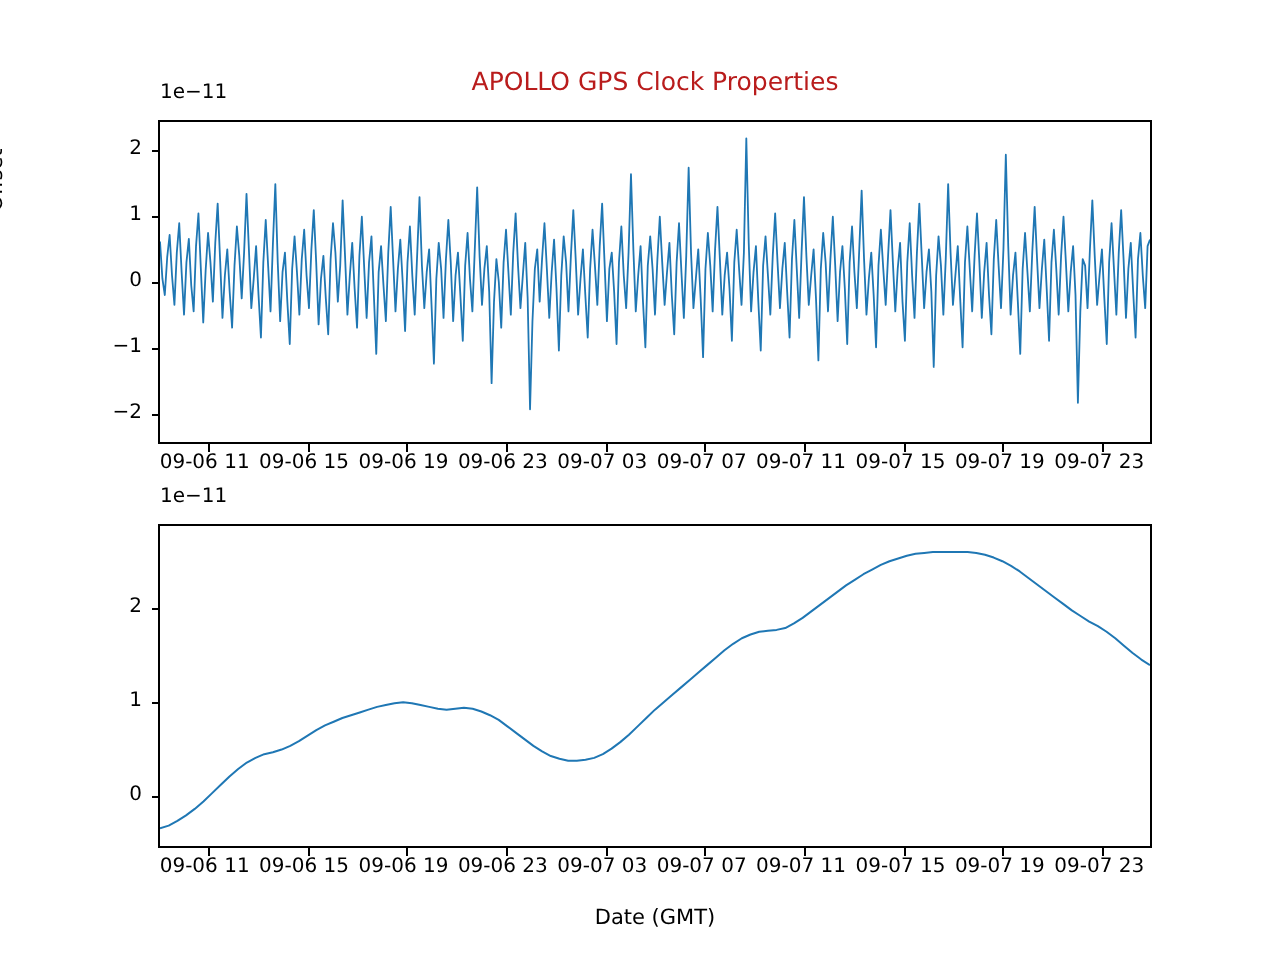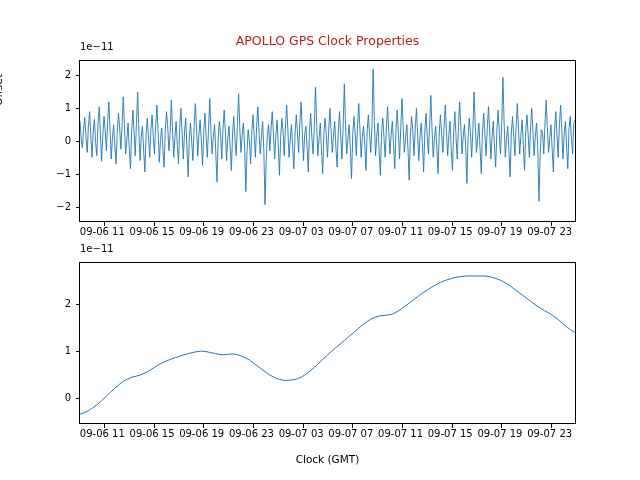--- a/index.html
+++ b/index.html
@@ -39,21 +39,21 @@
 
 <div id="figure">
 
   <div class="title">APOLLO GPS Clock Properties</div>
 
   <div class="exp-label" id="exp-offset">1e−11</div>
   <div class="exp-label" id="exp-drift">1e−11</div>
 
   <div class="ylabel" id="ylabel-offset">Offset</div>
 
-  <div id="xlabel">Clock (GMT)</div>
+  <div id="xlabel">Date (GMT)</div>
 
   <div class="axes" id="axes-offset">
     <svg class="plot-svg" id="svg-offset" viewBox="0 0 497 162" preserveAspectRatio="none">
         <path d="M0.00 60.50L1.21 79.35L2.41 87.61L3.62 68.44L4.83 57.20L6.03 77.69L7.24 92.57L8.44 66.12L9.65 51.24L10.86 76.04L12.06 97.53L13.27 71.08L14.48 59.18L15.68 82.65L16.89 95.88L18.09 62.82L19.30 46.29L20.51 74.39L21.71 101.50L22.92 75.05L24.13 56.20L25.33 71.08L26.54 90.92L27.75 61.16L28.95 41.33L30.16 69.43L31.36 99.18L32.57 77.69L33.78 64.47L34.98 85.96L36.19 104.14L37.40 72.73L38.60 52.90L39.81 67.78L41.01 89.27L42.22 66.12L43.43 36.37L44.63 64.47L45.84 94.22L47.05 79.35L48.25 62.82L49.46 87.61L50.67 109.10L51.87 71.08L53.08 49.59L54.28 72.73L55.49 95.88L56.70 61.16L57.90 31.41L59.11 71.08L60.32 100.84L61.52 76.04L62.73 66.12L63.93 90.92L65.14 112.41L66.35 74.39L67.55 57.86L68.76 76.04L69.97 97.53L71.17 69.43L72.38 54.55L73.58 77.69L74.79 94.22L76.00 64.47L77.20 44.63L78.41 71.08L79.62 102.49L80.82 79.35L82.03 67.78L83.24 89.27L84.44 107.45L85.65 69.43L86.85 51.24L88.06 66.12L89.27 90.92L90.47 72.73L91.68 39.67L92.89 67.78L94.09 97.53L95.30 77.69L96.50 61.16L97.71 84.31L98.92 104.14L100.12 67.78L101.33 47.94L102.54 74.39L103.74 99.18L104.95 71.08L106.16 57.86L107.36 87.61L108.57 117.37L109.77 76.04L110.98 62.82L112.19 82.65L113.39 100.84L114.60 66.12L115.81 42.98L117.01 69.43L118.22 95.88L119.42 74.39L120.63 59.51L121.84 81.00L123.04 105.80L124.25 71.08L125.46 52.90L126.66 77.69L127.87 97.53L129.08 67.78L130.28 38.02L131.49 72.73L132.69 94.22L133.90 76.04L135.11 64.47L136.31 92.57L137.52 122.33L138.73 79.35L139.93 61.16L141.14 74.39L142.34 99.18L143.55 69.43L144.76 49.59L145.96 71.08L147.17 100.84L148.38 77.69L149.58 66.12L150.79 87.61L152.00 110.76L153.20 72.73L154.41 56.20L155.61 79.35L156.82 95.88L158.03 64.47L159.23 33.06L160.44 67.78L161.65 92.57L162.85 74.39L164.06 62.82L165.26 85.96L166.47 132.24L167.68 90.92L168.88 69.43L170.09 81.00L171.30 104.14L172.50 71.08L173.71 54.55L174.92 76.04L176.12 97.53L177.33 66.12L178.53 46.29L179.74 72.73L180.95 94.22L182.15 77.69L183.36 61.16L184.57 89.27L185.77 145.47L186.98 100.84L188.18 74.39L189.39 64.47L190.60 90.92L191.80 69.43L193.01 51.24L194.22 74.39L195.42 99.18L196.63 76.04L197.83 59.51L199.04 84.31L200.25 115.71L201.45 77.69L202.66 57.86L203.87 71.08L205.07 95.88L206.28 67.78L207.49 44.63L208.69 69.43L209.90 97.53L211.10 79.35L212.31 64.47L213.52 87.61L214.72 109.10L215.93 74.39L217.14 54.55L218.34 72.73L219.55 92.57L220.75 62.82L221.96 41.33L223.17 71.08L224.37 100.84L225.58 74.39L226.79 66.12L227.99 85.96L229.20 112.41L230.41 71.08L231.61 52.90L232.82 77.69L234.02 94.22L235.23 66.12L236.44 26.45L237.64 64.47L238.85 95.88L240.06 77.69L241.26 62.82L242.47 90.92L243.67 114.06L244.88 72.73L246.09 57.86L247.29 74.39L248.50 97.53L249.71 69.43L250.91 47.94L252.12 71.08L253.33 92.57L254.53 76.04L255.74 61.16L256.94 87.61L258.15 107.45L259.36 71.08L260.56 51.24L261.77 76.04L262.98 99.18L264.18 67.78L265.39 23.14L266.59 66.12L267.80 94.22L269.01 79.35L270.21 64.47L271.42 89.27L272.63 119.02L273.83 74.39L275.04 56.20L276.25 72.73L277.45 95.88L278.66 64.47L279.86 42.98L281.07 69.43L282.28 97.53L283.48 77.69L284.69 66.12L285.90 84.31L287.10 110.76L288.31 71.08L289.51 54.55L290.72 74.39L291.93 92.57L293.13 66.12L294.34 8.27L295.55 61.16L296.75 95.88L297.96 76.04L299.17 62.82L300.37 90.92L301.58 115.71L302.78 72.73L303.99 57.86L305.20 77.69L306.40 97.53L307.61 67.78L308.82 46.29L310.02 71.08L311.23 94.22L312.43 74.39L313.64 61.16L314.85 85.96L316.05 109.10L317.26 69.43L318.47 49.59L319.67 74.39L320.88 99.18L322.08 66.12L323.29 38.02L324.50 67.78L325.70 92.57L326.91 77.69L328.12 64.47L329.32 89.27L330.53 120.67L331.74 74.39L332.94 56.20L334.15 71.08L335.35 95.88L336.56 69.43L337.77 47.94L338.97 72.73L340.18 100.84L341.39 76.04L342.59 62.82L343.80 84.31L345.00 112.41L346.21 71.08L347.42 52.90L348.62 76.04L349.83 94.22L351.04 64.47L352.24 34.71L353.45 69.43L354.66 97.53L355.86 79.35L357.07 66.12L358.27 87.61L359.48 114.06L360.69 72.73L361.89 54.55L363.10 74.39L364.31 92.57L365.51 67.78L366.72 44.63L367.92 71.08L369.13 95.88L370.34 74.39L371.54 61.16L372.75 90.92L373.96 110.76L375.16 71.08L376.37 51.24L377.58 77.69L378.78 99.18L379.99 66.12L381.19 41.33L382.40 67.78L383.61 94.22L384.81 76.04L386.02 64.47L387.23 85.96L388.43 123.98L389.64 77.69L390.84 57.86L392.05 72.73L393.26 97.53L394.46 69.43L395.67 31.41L396.88 66.12L398.08 92.57L399.29 77.69L400.50 62.82L401.70 89.27L402.91 114.06L404.11 71.08L405.32 52.90L406.53 74.39L407.73 95.88L408.94 67.78L410.15 46.29L411.35 71.08L412.56 99.18L413.76 76.04L414.97 61.16L416.18 87.61L417.38 107.45L418.59 69.43L419.80 49.59L421.00 72.73L422.21 94.22L423.42 64.47L424.62 16.53L425.83 62.82L427.03 97.53L428.24 77.69L429.45 66.12L430.65 90.92L431.86 117.37L433.07 74.39L434.27 56.20L435.48 76.04L436.68 95.88L437.89 66.12L439.10 42.98L440.30 69.43L441.51 94.22L442.72 74.39L443.92 59.51L445.13 84.31L446.33 110.76L447.54 71.08L448.75 54.55L449.95 74.39L451.16 97.53L452.37 67.78L453.57 47.94L454.78 71.08L455.99 95.88L457.19 76.04L458.40 62.82L459.60 87.61L460.81 142.16L462.02 95.88L463.22 69.43L464.43 72.73L465.64 94.22L466.84 64.47L468.05 39.67L469.25 67.78L470.46 92.57L471.67 77.69L472.87 64.47L474.08 89.27L475.29 112.41L476.49 71.08L477.70 51.24L478.91 74.39L480.11 97.53L481.32 66.12L482.52 44.63L483.73 69.43L484.94 99.18L486.14 74.39L487.35 61.16L488.56 85.96L489.76 109.10L490.97 69.43L492.17 56.20L493.38 77.69L494.59 94.22L495.79 62.82L497.00 59.51" fill="none" stroke="#1f77b4" stroke-width="0.9" vector-effect="non-scaling-stroke" stroke-linejoin="round"></path>
       </svg>
   </div>
 
   <div class="axes" id="axes-drift">
     <svg class="plot-svg" id="svg-drift" viewBox="0 0 497 162" preserveAspectRatio="none">
         <path d="M0.00 153.08L4.36 151.67L8.72 149.32L13.08 146.50L17.44 143.22L21.80 139.46L26.16 135.23L30.52 131.01L34.88 126.78L39.24 123.03L43.60 119.74L47.96 117.39L52.32 115.51L56.68 114.57L61.04 113.17L65.39 111.29L69.75 108.94L74.11 106.12L78.47 103.30L82.83 100.96L87.19 99.08L91.55 97.20L95.91 95.79L100.27 94.38L104.63 92.97L108.99 91.57L113.35 90.63L117.71 89.69L122.07 89.22L126.43 89.69L130.79 90.63L135.15 91.57L139.51 92.50L143.87 92.97L148.23 92.50L152.59 92.03L156.95 92.50L161.31 93.91L165.67 95.79L170.03 98.14L174.39 101.43L178.75 104.71L183.11 108.00L187.46 111.29L191.82 114.10L196.18 116.45L200.54 117.86L204.90 118.80L209.26 118.80L213.62 118.33L217.98 117.39L222.34 115.51L226.70 112.70L231.06 109.41L235.42 105.65L239.78 101.43L244.14 97.20L248.50 92.97L252.86 89.22L257.22 85.46L261.58 81.70L265.94 77.95L270.30 74.19L274.66 70.43L279.02 66.68L283.38 62.92L287.74 59.63L292.10 56.82L296.46 54.94L300.82 53.53L305.18 53.06L309.54 52.59L313.89 51.65L318.25 49.30L322.61 46.49L326.97 43.20L331.33 39.91L335.69 36.63L340.05 33.34L344.41 30.05L348.77 27.23L353.13 24.42L357.49 22.07L361.85 19.72L366.21 17.84L370.57 16.43L374.93 15.03L379.29 14.09L383.65 13.62L388.01 13.15L392.37 13.15L396.73 13.15L401.09 13.15L405.45 13.15L409.81 13.62L414.17 14.56L418.53 15.97L422.89 17.84L427.25 20.19L431.61 23.01L435.96 26.30L440.32 29.58L444.68 32.87L449.04 36.16L453.40 39.44L457.76 42.73L462.12 45.55L466.48 48.37L470.84 50.71L475.20 53.53L479.56 56.82L483.92 60.57L488.28 64.33L492.64 67.62L497.00 70.43" fill="none" stroke="#1f77b4" stroke-width="1" vector-effect="non-scaling-stroke" stroke-linejoin="round"></path>

